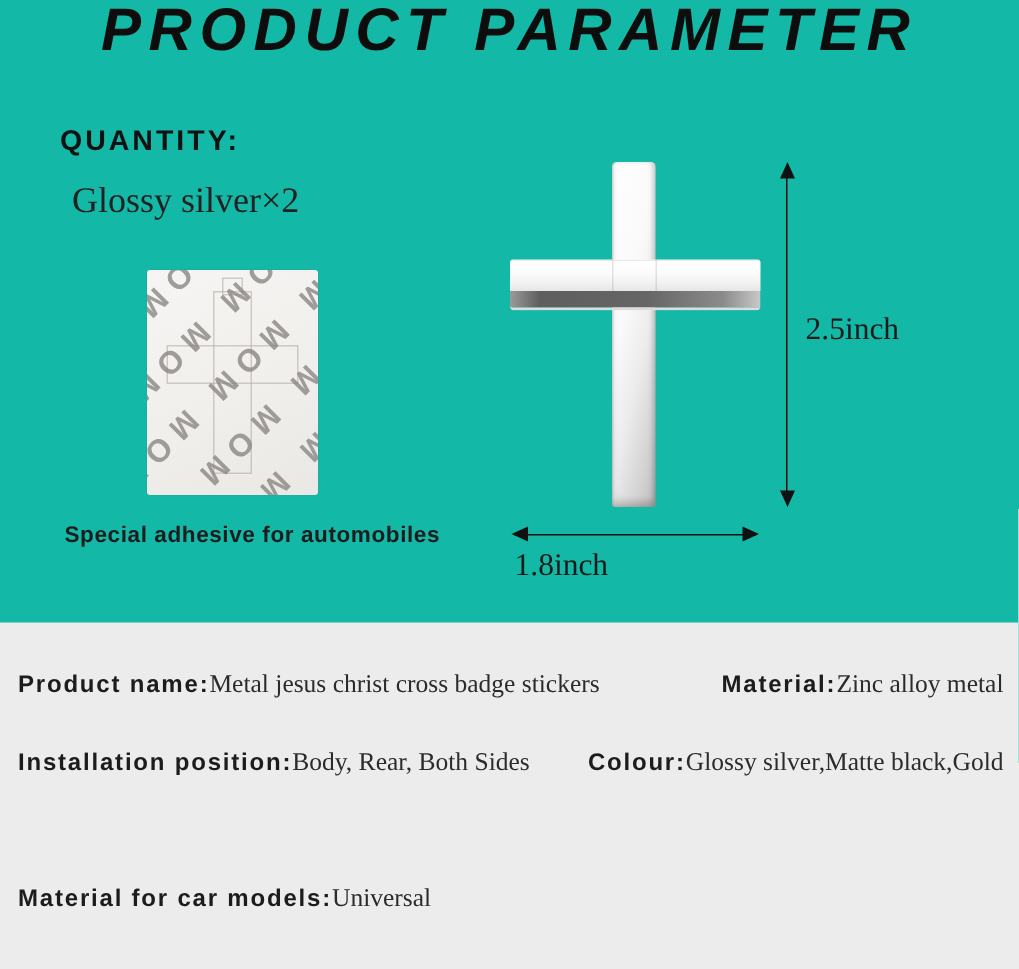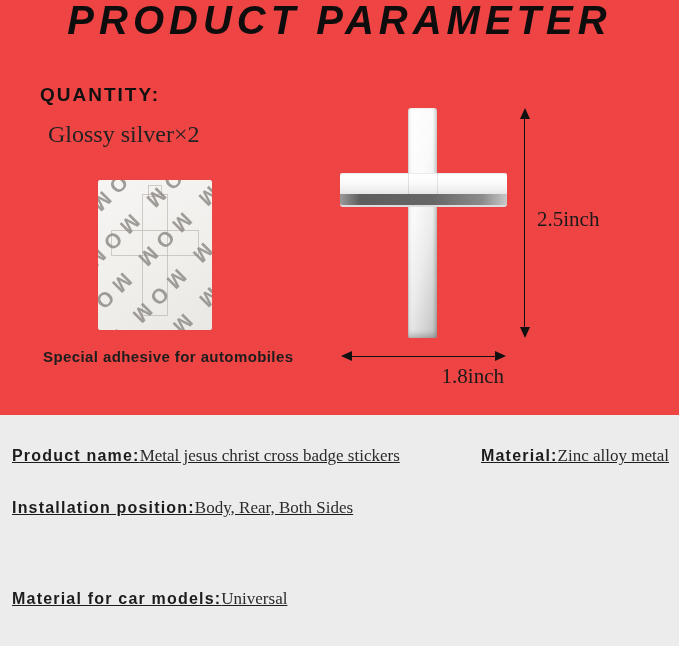--- a/index.html
+++ b/index.html
@@ -1,21 +1,21 @@
 <!DOCTYPE html>
 <html><head>
 <meta charset="utf-8">
 <style>
   * { margin: 0; padding: 0; box-sizing: border-box; }
   html, body { background: #ffffff; }
   .canvas {
     position: relative;
     width: 679px;
     height: 646px;
-    background: #ef4444;
+    background: #14b8a6;
     overflow: hidden;
     font-family: "Liberation Sans", sans-serif;
     color: #1c1c1c;
   }
 
   
   .page-title {
     position: absolute;
     top: -2px; left: 0; right: 0;
     text-align: center;
@@ -166,40 +166,39 @@
     top: -5.8px;
     border-top: 5px solid transparent;
     border-bottom: 5px solid transparent;
   }
   .dim-h::before { left: -2px; border-right: 11px solid #111; }
   .dim-h::after  { right: -2px; border-left: 11px solid #111; }
   .dim-h-label {
     position: absolute;
     left: 343px; top: 364px;
     width: 161px;
-    text-align: right;
+    text-align: left;
     font-family: "Liberation Serif", serif;
     font-size: 21px;
     color: #1a1a1a;
   }
 
   
   .panel {
     position: absolute;
     left: 0; top: 415px;
     width: 679px; height: 231px;
     background: #ececec;
   }
   .spec-row {
     position: absolute;
     left: 12px; right: 10px;
     display: flex;
     justify-content: space-between;
     align-items: center;
-    text-decoration: underline;
   }
   .spec-row.r1 { top: 31px; }
   .spec-row.r2 { top: 83px; }
   .spec-row.r3 { top: 129px; }
   .spec-row.r4 { top: 174px; }
   .spec-group { white-space: nowrap; }
   .spec-label {
     font-size: 16px;
     font-weight: bold;
     letter-spacing: 1.2px;
@@ -253,20 +252,23 @@
         <span class="spec-label">Product name:</span><span class="spec-value">Metal jesus christ cross badge stickers</span>
       </div>
       <div class="spec-group">
         <span class="spec-label">Material:</span><span class="spec-value">Zinc alloy metal</span>
       </div>
     </div>
     <div class="spec-row r2">
       <div class="spec-group">
         <span class="spec-label">Installation position:</span><span class="spec-value">Body, Rear, Both Sides</span>
       </div>
+      <div class="spec-group">
+        <span class="spec-label">Colour:</span><span class="spec-value">Glossy silver,Matte black,Gold</span>
+      </div>
     </div>
     <div class="spec-row r4">
       <div class="spec-group">
         <span class="spec-label">Material for car models:</span><span class="spec-value">Universal</span>
       </div>
       <div class="spec-group">
         <span class="spec-label"></span><span class="spec-value"></span>
       </div>
     </div>
   </div>

